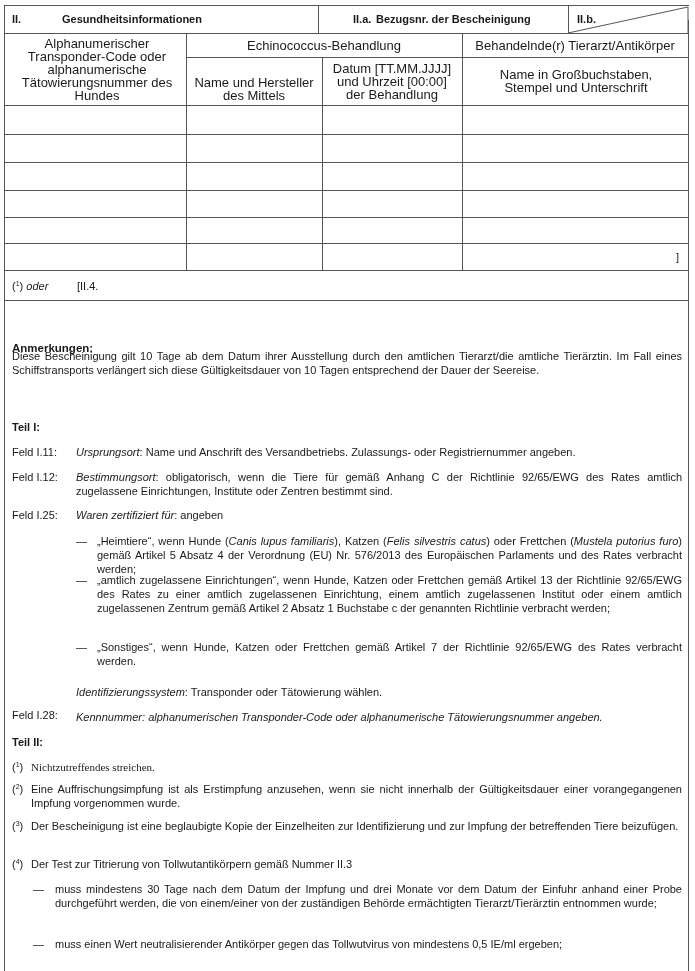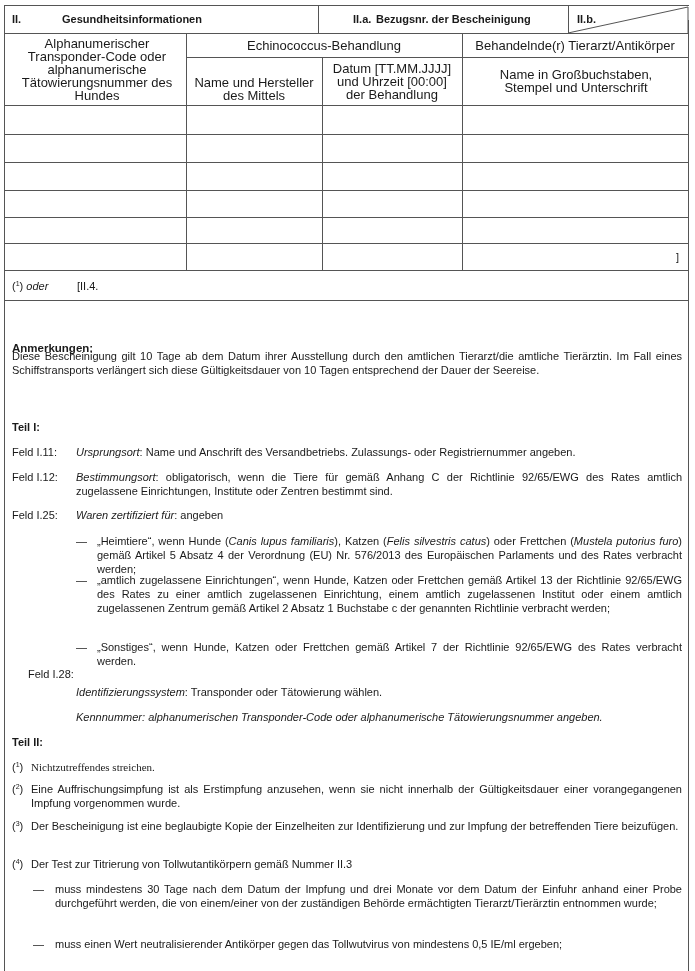--- a/index.html
+++ b/index.html
@@ -105,21 +105,21 @@
 
 <div id="i25">
     <div class="lab" style="left: 76px; top: 534px;">—</div>
     <div class="p" style="left: 97px; top: 534px; width: 585px;"><span>„Heimtiere“, wenn Hunde (</span><span class="it">Canis lupus familiaris</span><span>), Katzen (</span><span class="it">Felis silvestris catus</span><span>) oder Frettchen (</span><span class="it">Mustela putorius furo</span><span>) gemäß Artikel 5 Absatz 4 der Verordnung (EU) Nr. 576/2013 des Europäischen Parlaments und des Rates verbracht werden;</span></div>
     <div class="lab" style="left: 76px; top: 573px;">—</div>
     <div class="p" style="left: 97px; top: 573px; width: 585px;">„amtlich zugelassene Einrichtungen“, wenn Hunde, Katzen oder Frettchen gemäß Artikel 13 der Richtlinie 92/65/EWG des Rates zu einer amtlich zugelassenen Einrichtung, einem amtlich zugelassenen Institut oder einem amtlich zugelassenen Zentrum gemäß Artikel 2 Absatz 1 Buchstabe c der genannten Richtlinie verbracht werden;</div>
     <div class="lab" style="left: 76px; top: 640px;">—</div>
     <div class="p" style="left: 97px; top: 640px; width: 585px;">„Sonstiges“, wenn Hunde, Katzen oder Frettchen gemäß Artikel 7 der Richtlinie 92/65/EWG des Rates verbracht werden.</div>
   </div>
 
-<div class="lab" style="left:12px; top:667px;margin-left:16px;">Feld I.28:</div>
+<div class="lab" style="left:12px; top:708px;">Feld I.28:</div>
 <div class="lab" style="left:76px; top:685px;"><span class="it">Identifizierungssystem</span><span>: Transponder oder Tätowierung wählen.</span></div>
 <div class="lab it" style="left:76px; top:710px;">Kennnummer: alphanumerischen Transponder-Code oder alphanumerische Tätowierungsnummer angeben.</div>
 
 <div class="lab bold" style="left:12px; top:735px;">Teil II:</div>
 
 <div id="fns">
     <div class="lab" style="left: 12px; top: 760px;">(<sup>1</sup>)</div>
     <div class="p" style="left: 31px; top: 760px; width: 651px; font-family: Liberation Serif, serif;">Nichtzutreffendes streichen.</div>
     <div class="lab" style="left: 12px; top: 782px;">(<sup>2</sup>)</div>
     <div class="p" style="left: 31px; top: 782px; width: 651px;">Eine Auffrischungsimpfung ist als Erstimpfung anzusehen, wenn sie nicht innerhalb der Gültigkeitsdauer einer vorangegangenen Impfung vorgenommen wurde.</div>

